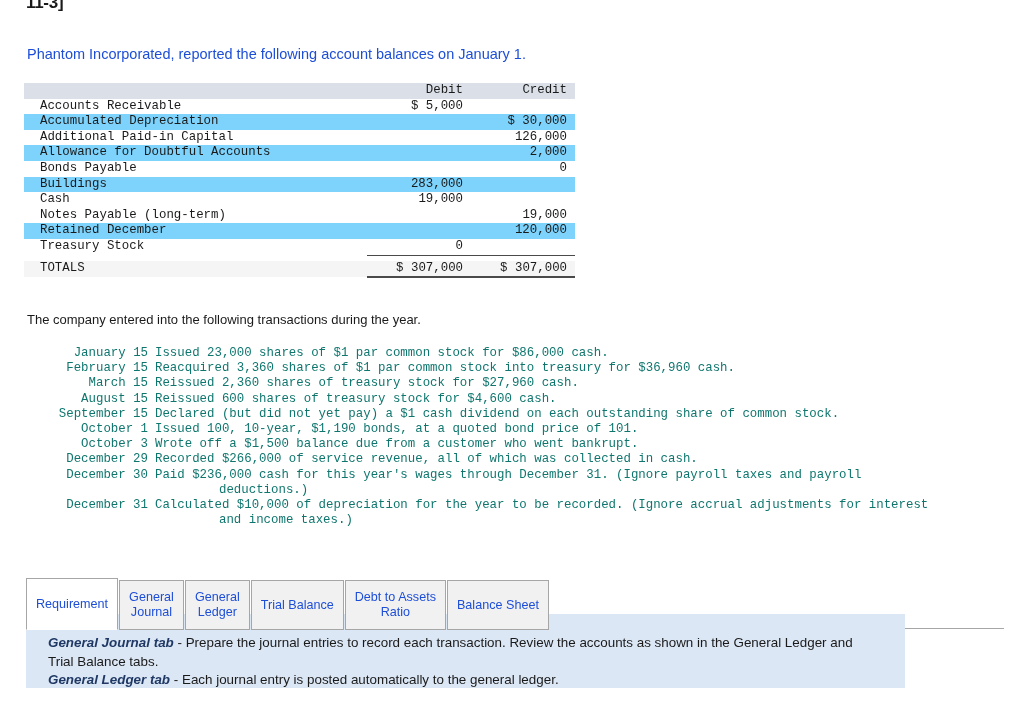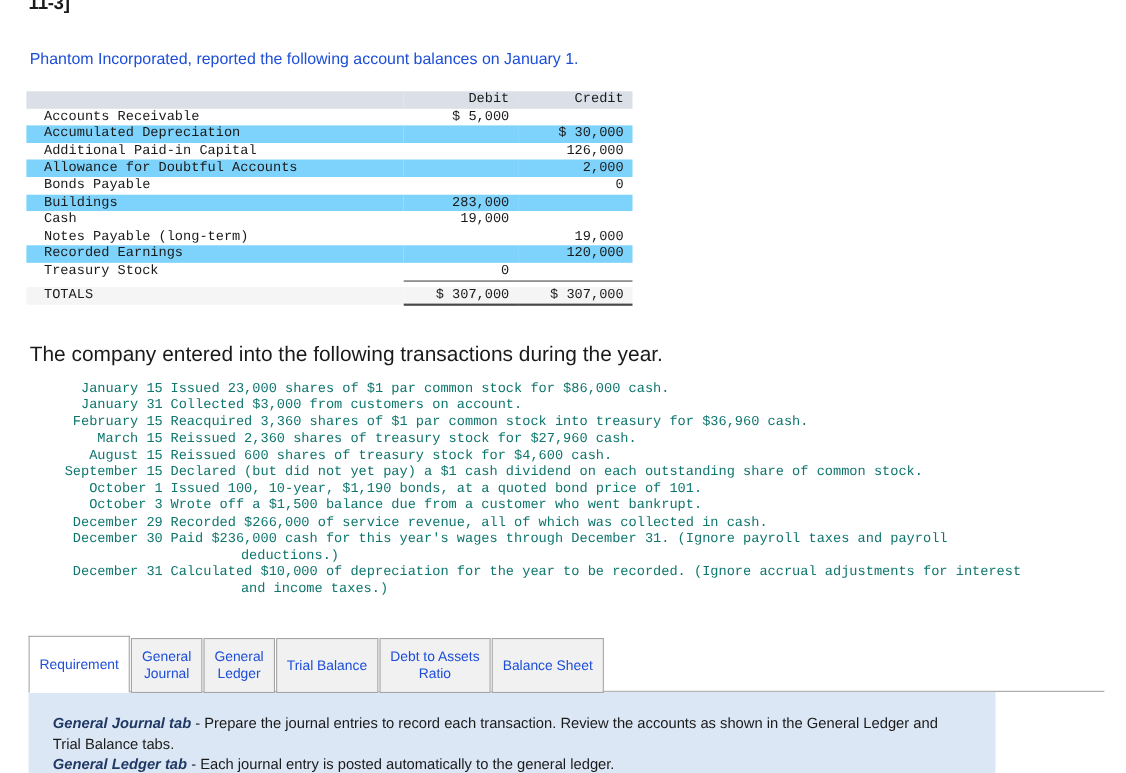--- a/index.html
+++ b/index.html
@@ -88,21 +88,21 @@
   #balances-table tr.totals-row td.acct {
     padding-left: 16px;
   }
   #balances-table tr.spacer td { height: 5px; line-height: 5px; }
 
   
   #transactions-paragraph {
     position: absolute;
     left: 27px;
     top: 312px;
-    font-size: 19px;
+    font-size: 13px;
     color: #1a1a1a;
     white-space: nowrap;
   }
 
   
   #transactions-list {
     position: absolute;
     left: 24px;
     top: 346px;
     width: 980px;
@@ -172,21 +172,21 @@
     top: 628px;
     width: 978px;
     height: 1px;
     background: #a6a6a6;
   }
 
   
   #instructions-panel {
     position: absolute;
     left: 26px;
-    top: 629px;
+    top: 614px;
     width: 879px;
     height: 74px;
     background: #dce7f5;
     box-sizing: border-box;
   }
   #instructions-inner {
     position: absolute;
     left: 22px;
     top: 20px;
     width: 820px;
@@ -250,21 +250,21 @@
         <td class="acct">Cash</td>
         <td class="num">19,000</td>
         <td class="num"></td>
       </tr>
       <tr class="odd">
         <td class="acct">Notes Payable (long-term)</td>
         <td class="num"></td>
         <td class="num">19,000</td>
       </tr>
       <tr class="even">
-        <td class="acct">Recorded Earnings</td>
+        <td class="acct">Retained December</td>
         <td class="num"></td>
         <td class="num">120,000</td>
       </tr>
       <tr class="odd last-detail">
         <td class="acct">Treasury Stock</td>
         <td class="num">0</td>
         <td class="num"></td>
       </tr>
       <tr class="spacer">
         <td></td>
@@ -281,24 +281,20 @@
 
 <div id="transactions-paragraph">The company entered into the following transactions during the year.</div>
 
 <table id="transactions-list">
   <tbody id="transactions-body">
       <tr>
         <td class="date">January 15</td>
         <td class="desc"><span>Issued 23,000 shares of $1 par common stock for $86,000 cash.</span></td>
       </tr>
       <tr>
-        <td class="date">January 31</td>
-        <td class="desc"><span>Collected $3,000 from customers on account.</span></td>
-      </tr>
-      <tr>
         <td class="date">February 15</td>
         <td class="desc"><span>Reacquired 3,360 shares of $1 par common stock into treasury for $36,960 cash.</span></td>
       </tr>
       <tr>
         <td class="date">March 15</td>
         <td class="desc"><span>Reissued 2,360 shares of treasury stock for $27,960 cash.</span></td>
       </tr>
       <tr>
         <td class="date">August 15</td>
         <td class="desc"><span>Reissued 600 shares of treasury stock for $4,600 cash.</span></td>

